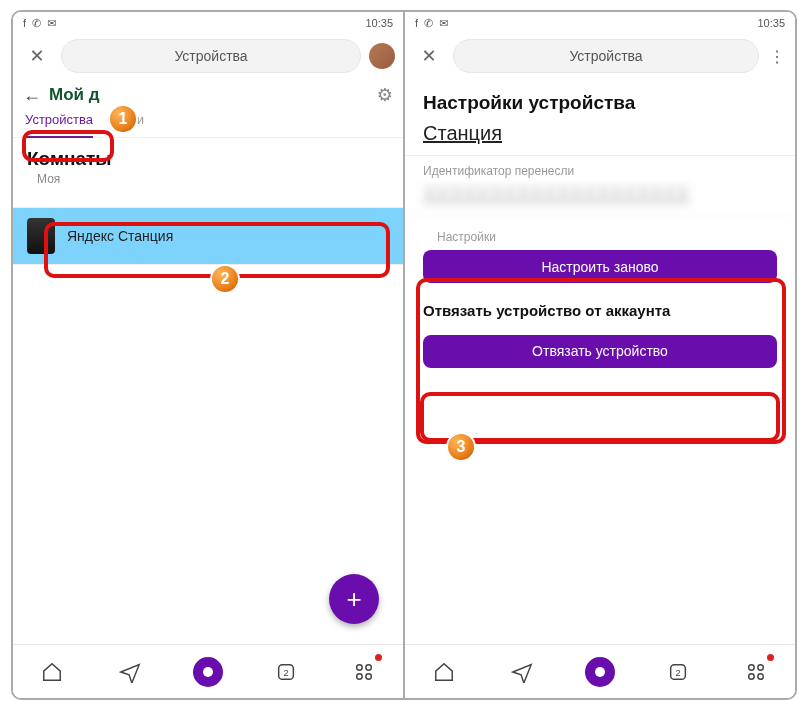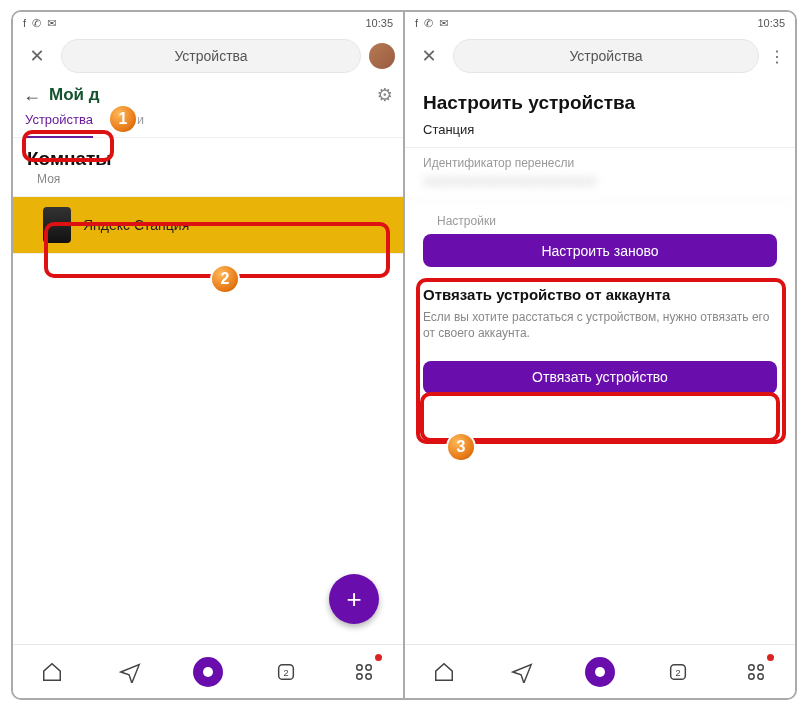--- a/index.html
+++ b/index.html
@@ -18,35 +18,35 @@
   .header2 { display: flex; align-items: center; padding: 6px 10px; gap: 8px; }
   .back-arrow { font-size: 18px; color: #444; }
   .header2-title { font-size: 17px; font-weight: 600; color: #14532d; }
   .gear { margin-left: auto; font-size: 18px; color: #888; }
   .tabs { display: flex; padding: 0 12px; gap: 22px; font-size: 13px; border-bottom: 1px solid #eee; height: 26px; position: relative; }
   .tab { color: #999; padding-bottom: 6px; position: relative; }
   .tab.active { color: #6a1b9a; font-weight: 500; }
   .tab.active::after { content:""; position:absolute; left:0; right:0; bottom:-1px; height:2px; background:#6a1b9a; }
   .section-title { font-size: 19px; font-weight: 700; padding: 10px 14px 2px; color: #111; }
   .subtext { font-size: 12px; color: #888; padding: 0 24px 10px; }
-  .device-row { display: flex; align-items: center; gap: 12px; padding: 10px 30px; background: #eab308; border-top: 1px solid #eee; border-bottom: 1px solid #eee; }
+  .device-row { display: flex; align-items: center; gap: 12px; padding: 10px 14px; background: #7dd3fc; border-top: 1px solid #eee; border-bottom: 1px solid #eee; margin-top: 11px; }
   .device-icon { width: 28px; height: 36px; background: linear-gradient(#333,#111); border-radius: 4px; }
   .device-label { font-size: 14px; color: #222; }
   .fab { position: absolute; right: 24px; bottom: 74px; width: 50px; height: 50px; border-radius: 50%; background: #6a0dad; color: #fff; display: flex; align-items: center; justify-content: center; font-size: 26px; box-shadow: 0 3px 6px rgba(0,0,0,.3); }
   .navbar { height: 54px; border-top: 1px solid #e6e6e6; display: flex; align-items: center; justify-content: space-around; }
   .nav-icon { width: 30px; height: 30px; display: flex; align-items: center; justify-content: center; color: #444; }
   .nav-circle { width: 30px; height: 30px; border-radius: 50%; background: #6a0dad; position: relative; }
   .nav-circle::after { content:""; position:absolute; left:50%; top:50%; width:10px; height:10px; margin:-5px; border-radius:50%; background:#fff; }
   .nav-apps { position: relative; }
   .nav-apps::after { content:""; position:absolute; top:-3px; right:-3px; width:7px; height:7px; background:#d22; border-radius:50%; }
 
   
   .settings-title { font-size: 19px; font-weight: 700; padding: 14px 18px 8px; color: #111; }
   .field-label { font-size: 12px; color: #9a9a9a; padding: 8px 18px 4px; }
-  .field-value { font-size: 13px; color: #222; padding: 0 18px 10px; border-bottom: 1px solid #eee; }
+  .field-value { font-size: 20px; color: #222; padding: 0 18px 10px; border-bottom: 1px solid #eee; text-decoration: underline; }
   .blur { filter: blur(4px); color: #bbb; user-select:none; }
   .section-head { font-size: 12px; color: #9a9a9a; padding: 14px 32px 2px; }
   .section-body { padding: 0 18px 6px; }
   .body-title { font-size: 15px; font-weight: 600; color: #111; line-height: 1.3; margin-bottom: 4px; }
   .body-desc { font-size: 12px; color: #888; line-height: 1.35; margin-bottom: 10px; }
   .btn { margin: 4px 18px 6px; height: 33px; border: none; border-radius: 8px; background: #6a0dad; color: #fff; font-size: 14px; font-weight: 500; width: calc(100% - 36px); }
 
   
   .callout { position: absolute; border: 4px solid #d11; border-radius: 10px; pointer-events: none; }
   .num { position: absolute; width: 30px; height: 30px; border-radius: 50%; background: radial-gradient(circle at 35% 30%, #ffb85a, #e77a15 65%, #b65200); color: #fff; font-weight: 700; display: flex; align-items: center; justify-content: center; border: 2px solid #fff; font-size: 16px; pointer-events: none; }
@@ -128,33 +128,32 @@
       <span class="right">10:35</span>
     </div>
     <div class="topbar">
       <div class="close-x">✕</div>
       <div class="searchbox">
         <span>Устройства</span>
       </div>
       <div class="dots">⋮</div>
     </div>
 
-    <div class="settings-title">Настроить устройства</div>
+    <div class="settings-title">Настройки устройства</div>
 
     <div class="field-value">Станция</div>
 
     <div class="field-label">Идентификатор перенесли</div>
     <div class="field-value blur">XXXXXXXXXXXXXXXXXXXX</div>
 
     <div class="section-head">Настройки</div>
     <button class="btn">Настроить заново</button>
 
     <div class="section-body" style="padding-top:12px">
       <div class="body-title">Отвязать устройство от аккаунта</div>
-      <div class="body-desc">Если вы хотите расстаться с устройством, нужно отвязать его от своего аккаунта.</div>
     </div>
     <button class="btn">Отвязать устройство</button>
 
     <div style="flex:1"></div>
     <div class="navbar">
       <div class="nav-icon">
           <svg viewBox="0 0 24 24">
             <path d="M3 11l9-8 9 8v10H3z"></path>
           </svg>
         </div>

